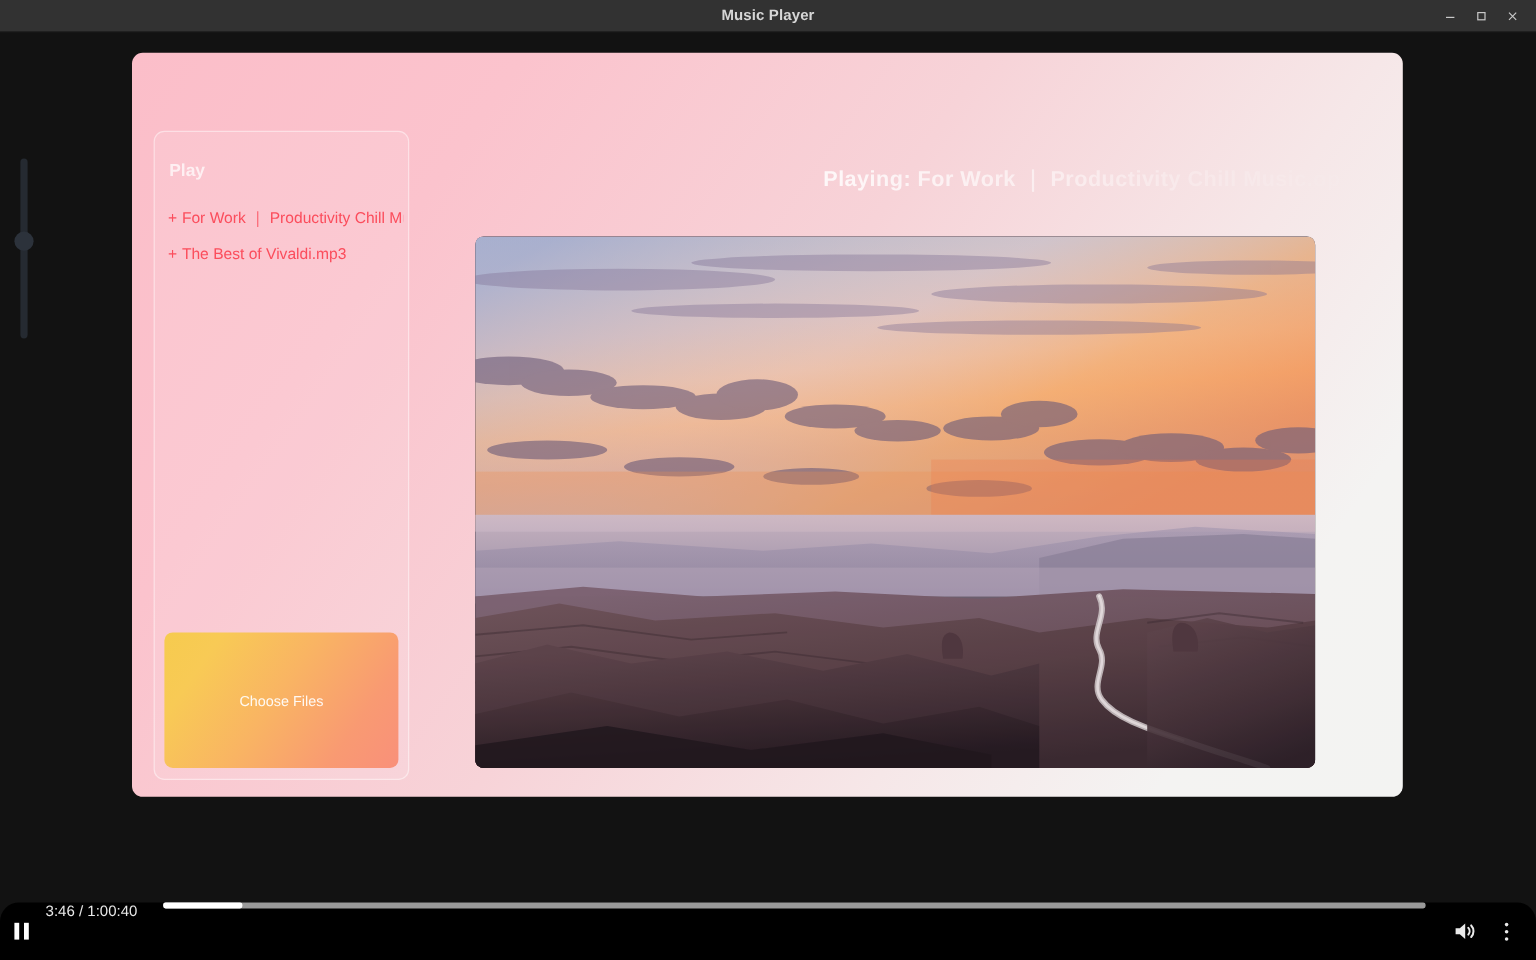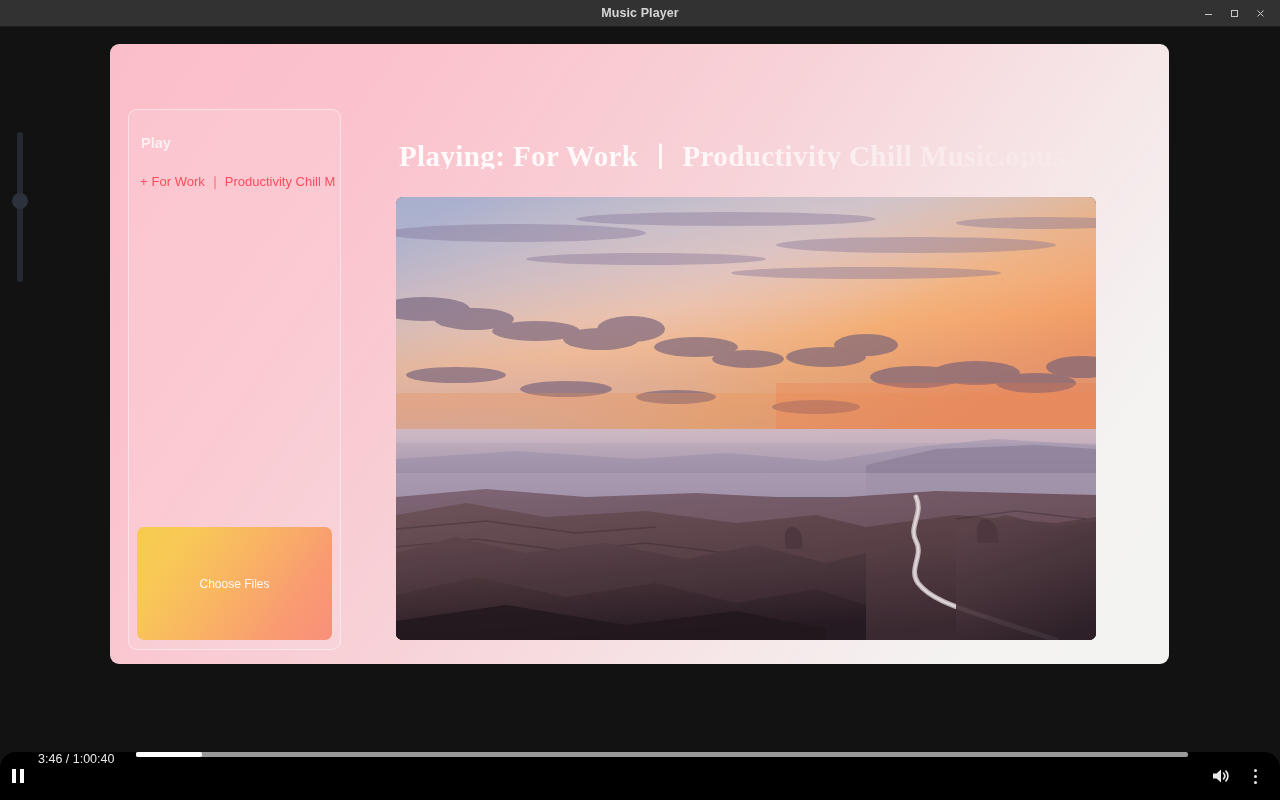--- a/index.html
+++ b/index.html
@@ -102,27 +102,28 @@
     font-size:12px;
     cursor:pointer;
     border:none;
     font-family:"Liberation Sans", sans-serif;
   }
 
   
   .now-playing{
     position:absolute; left:289px; top:93px;
     width:740px; height:32px;
-    font-family:Liberation Serif, serif;
-    font-size:29px; font-weight:bold;
+    font-family:Liberation Sans, sans-serif;
+    font-size:18px; font-weight:bold;
     letter-spacing:.4px;
     white-space:nowrap;
     color:#ffffff;
     -webkit-mask-image:linear-gradient(to right,rgba(0,0,0,.92) 0%,rgba(0,0,0,.85) 38%,rgba(0,0,0,.55) 62%,rgba(0,0,0,.22) 82%,rgba(0,0,0,.06) 96%,rgba(0,0,0,0) 100%);
     mask-image:linear-gradient(to right,rgba(0,0,0,.92) 0%,rgba(0,0,0,.85) 38%,rgba(0,0,0,.55) 62%,rgba(0,0,0,.22) 82%,rgba(0,0,0,.06) 96%,rgba(0,0,0,0) 100%);
+    text-align:right;
   }
 
   
   .artwork{
     position:absolute; left:286px; top:153px;
     width:700px; height:443px;
     border-radius:7px;
     overflow:hidden;
     background:#2b2430;
   }
@@ -197,20 +198,23 @@
   </div>
 
   <div class="card">
 
     <div class="playlist">
       <div class="playlist-title">Play</div>
 
       <div class="playlist-items">
         <div class="pl-item">
           <span class="pl-plus">+</span><span>For Work ｜ Productivity Chill Musi</span>
+        </div>
+        <div class="pl-item">
+          <span class="pl-plus">+</span><span>The Best of Vivaldi.mp3</span>
         </div>
       </div>
 
       <button class="choose-files">Choose Files</button>
     </div>
 
     <div class="now-playing">Playing: For Work ｜ Productivity Chill Music.opus</div>
 
     <div class="artwork">
       <svg viewBox="0 0 700 443" preserveAspectRatio="none" role="img">

